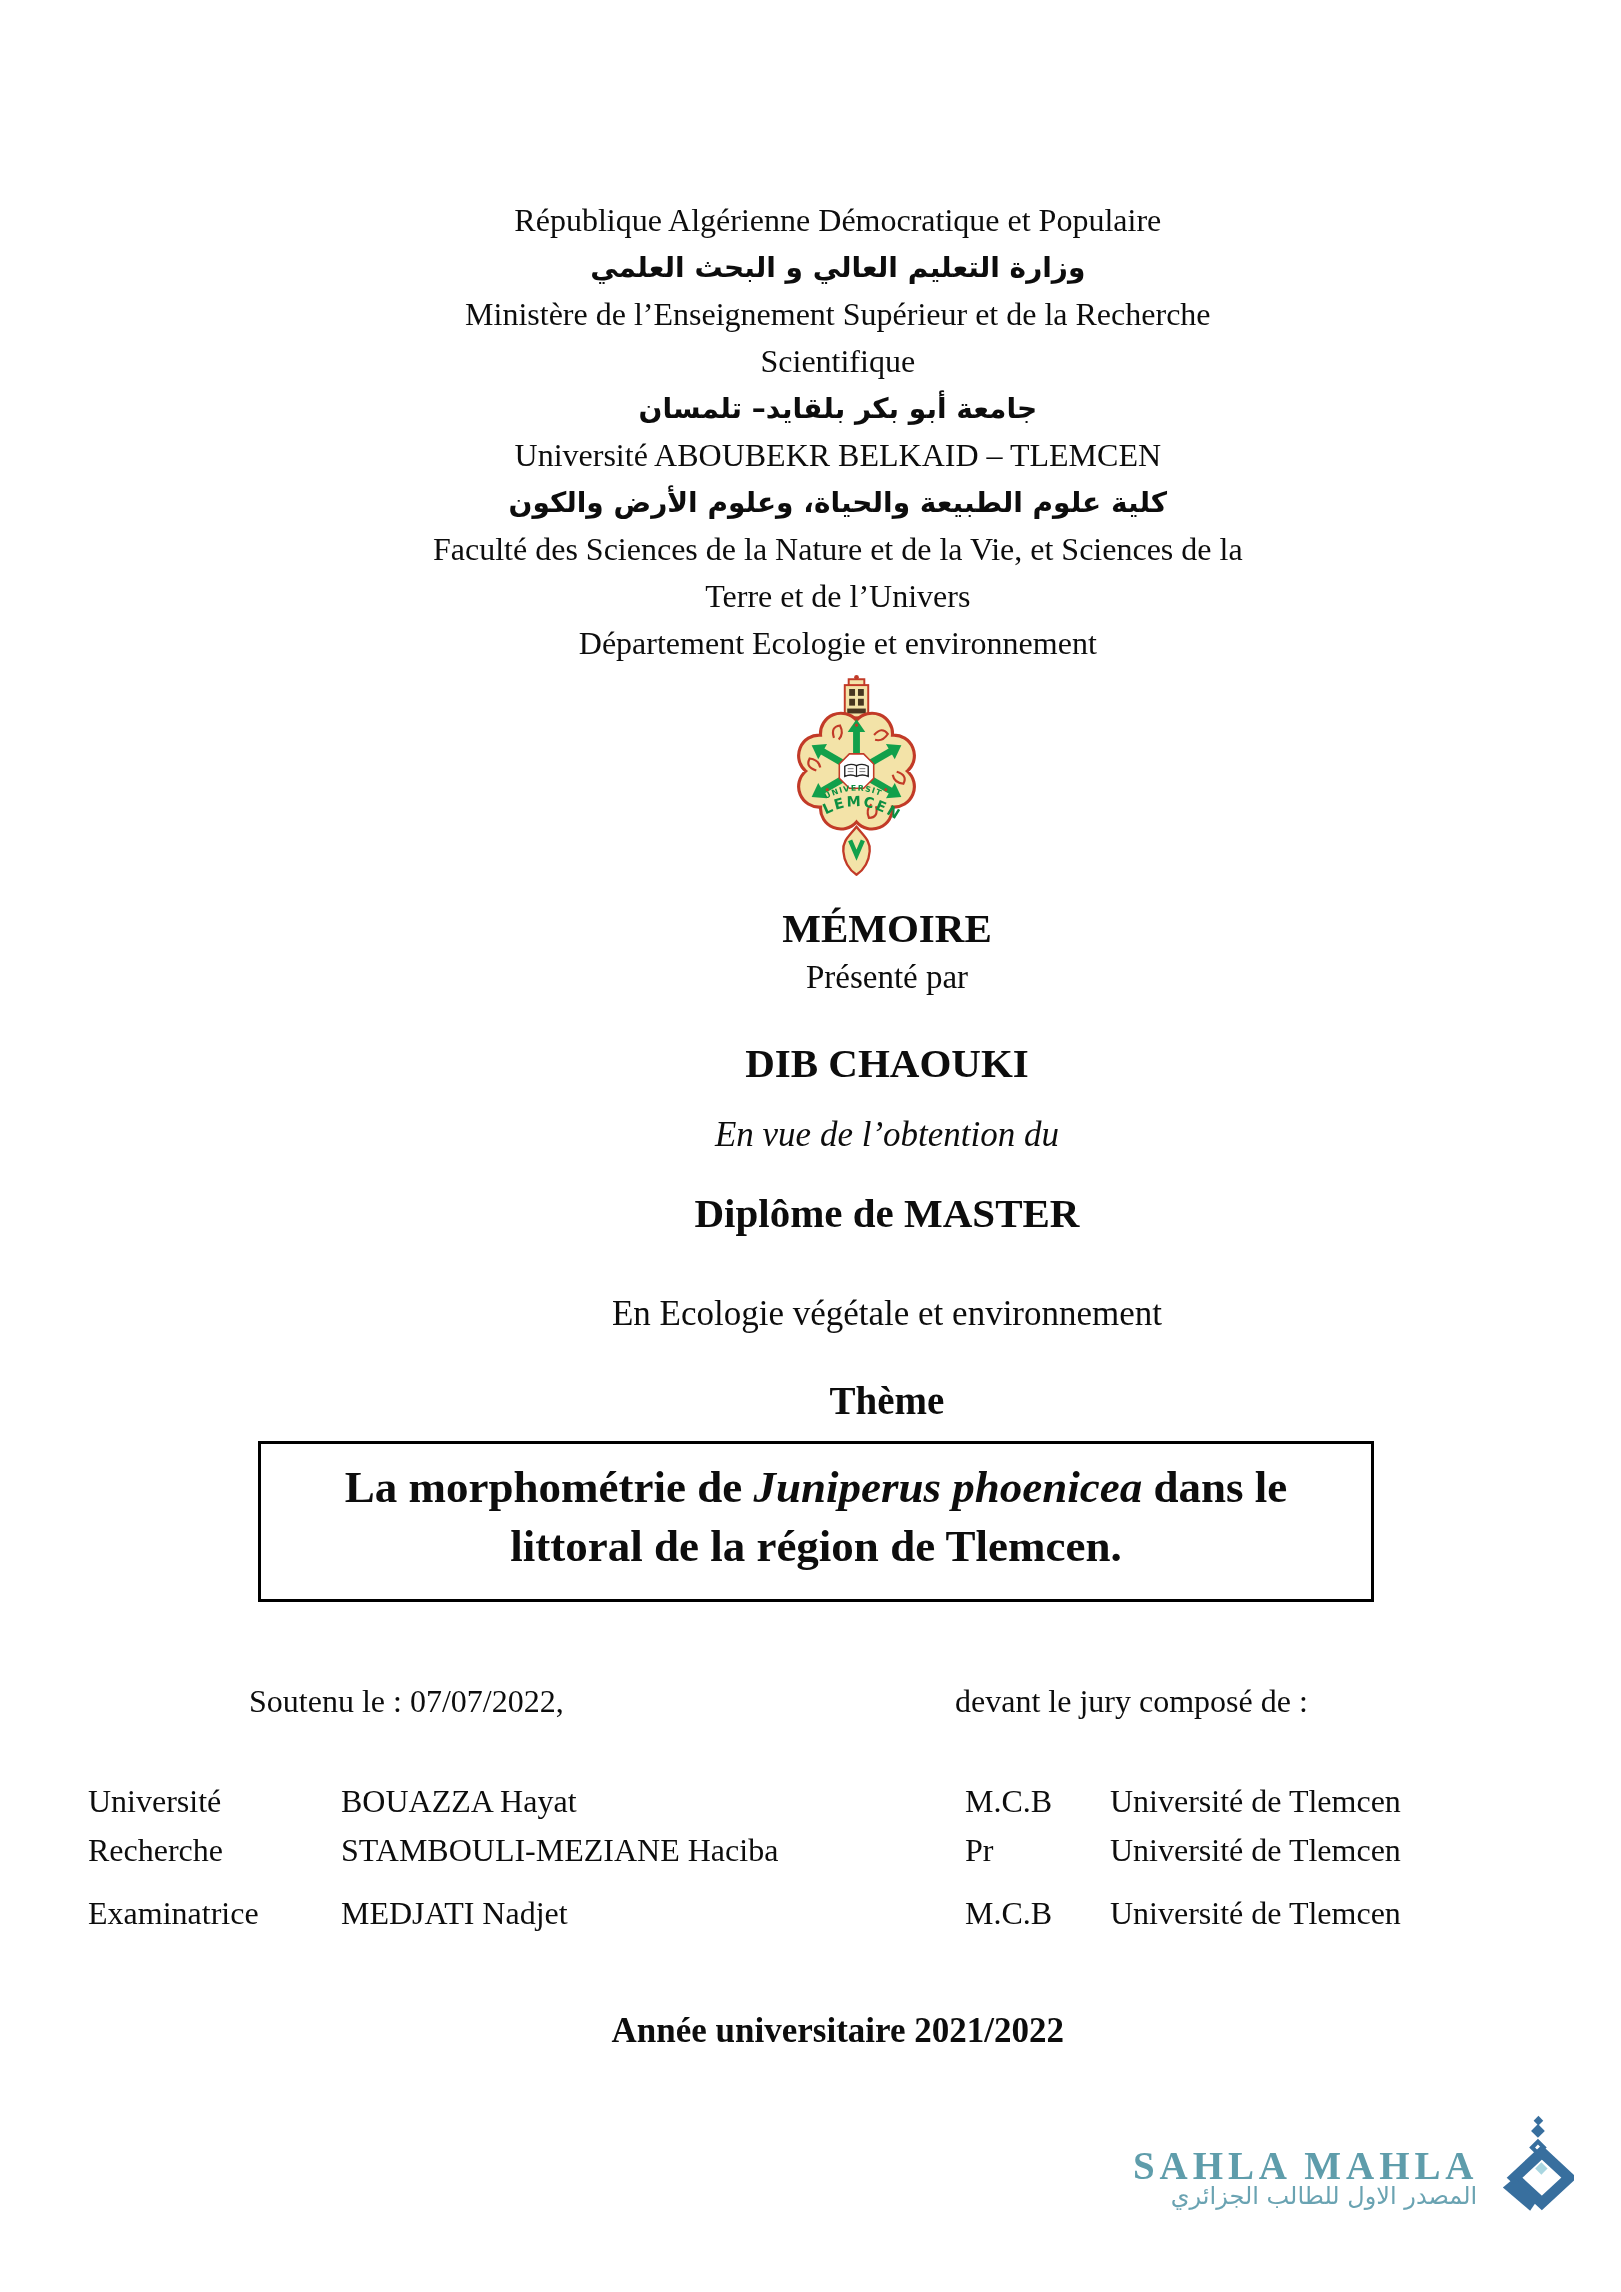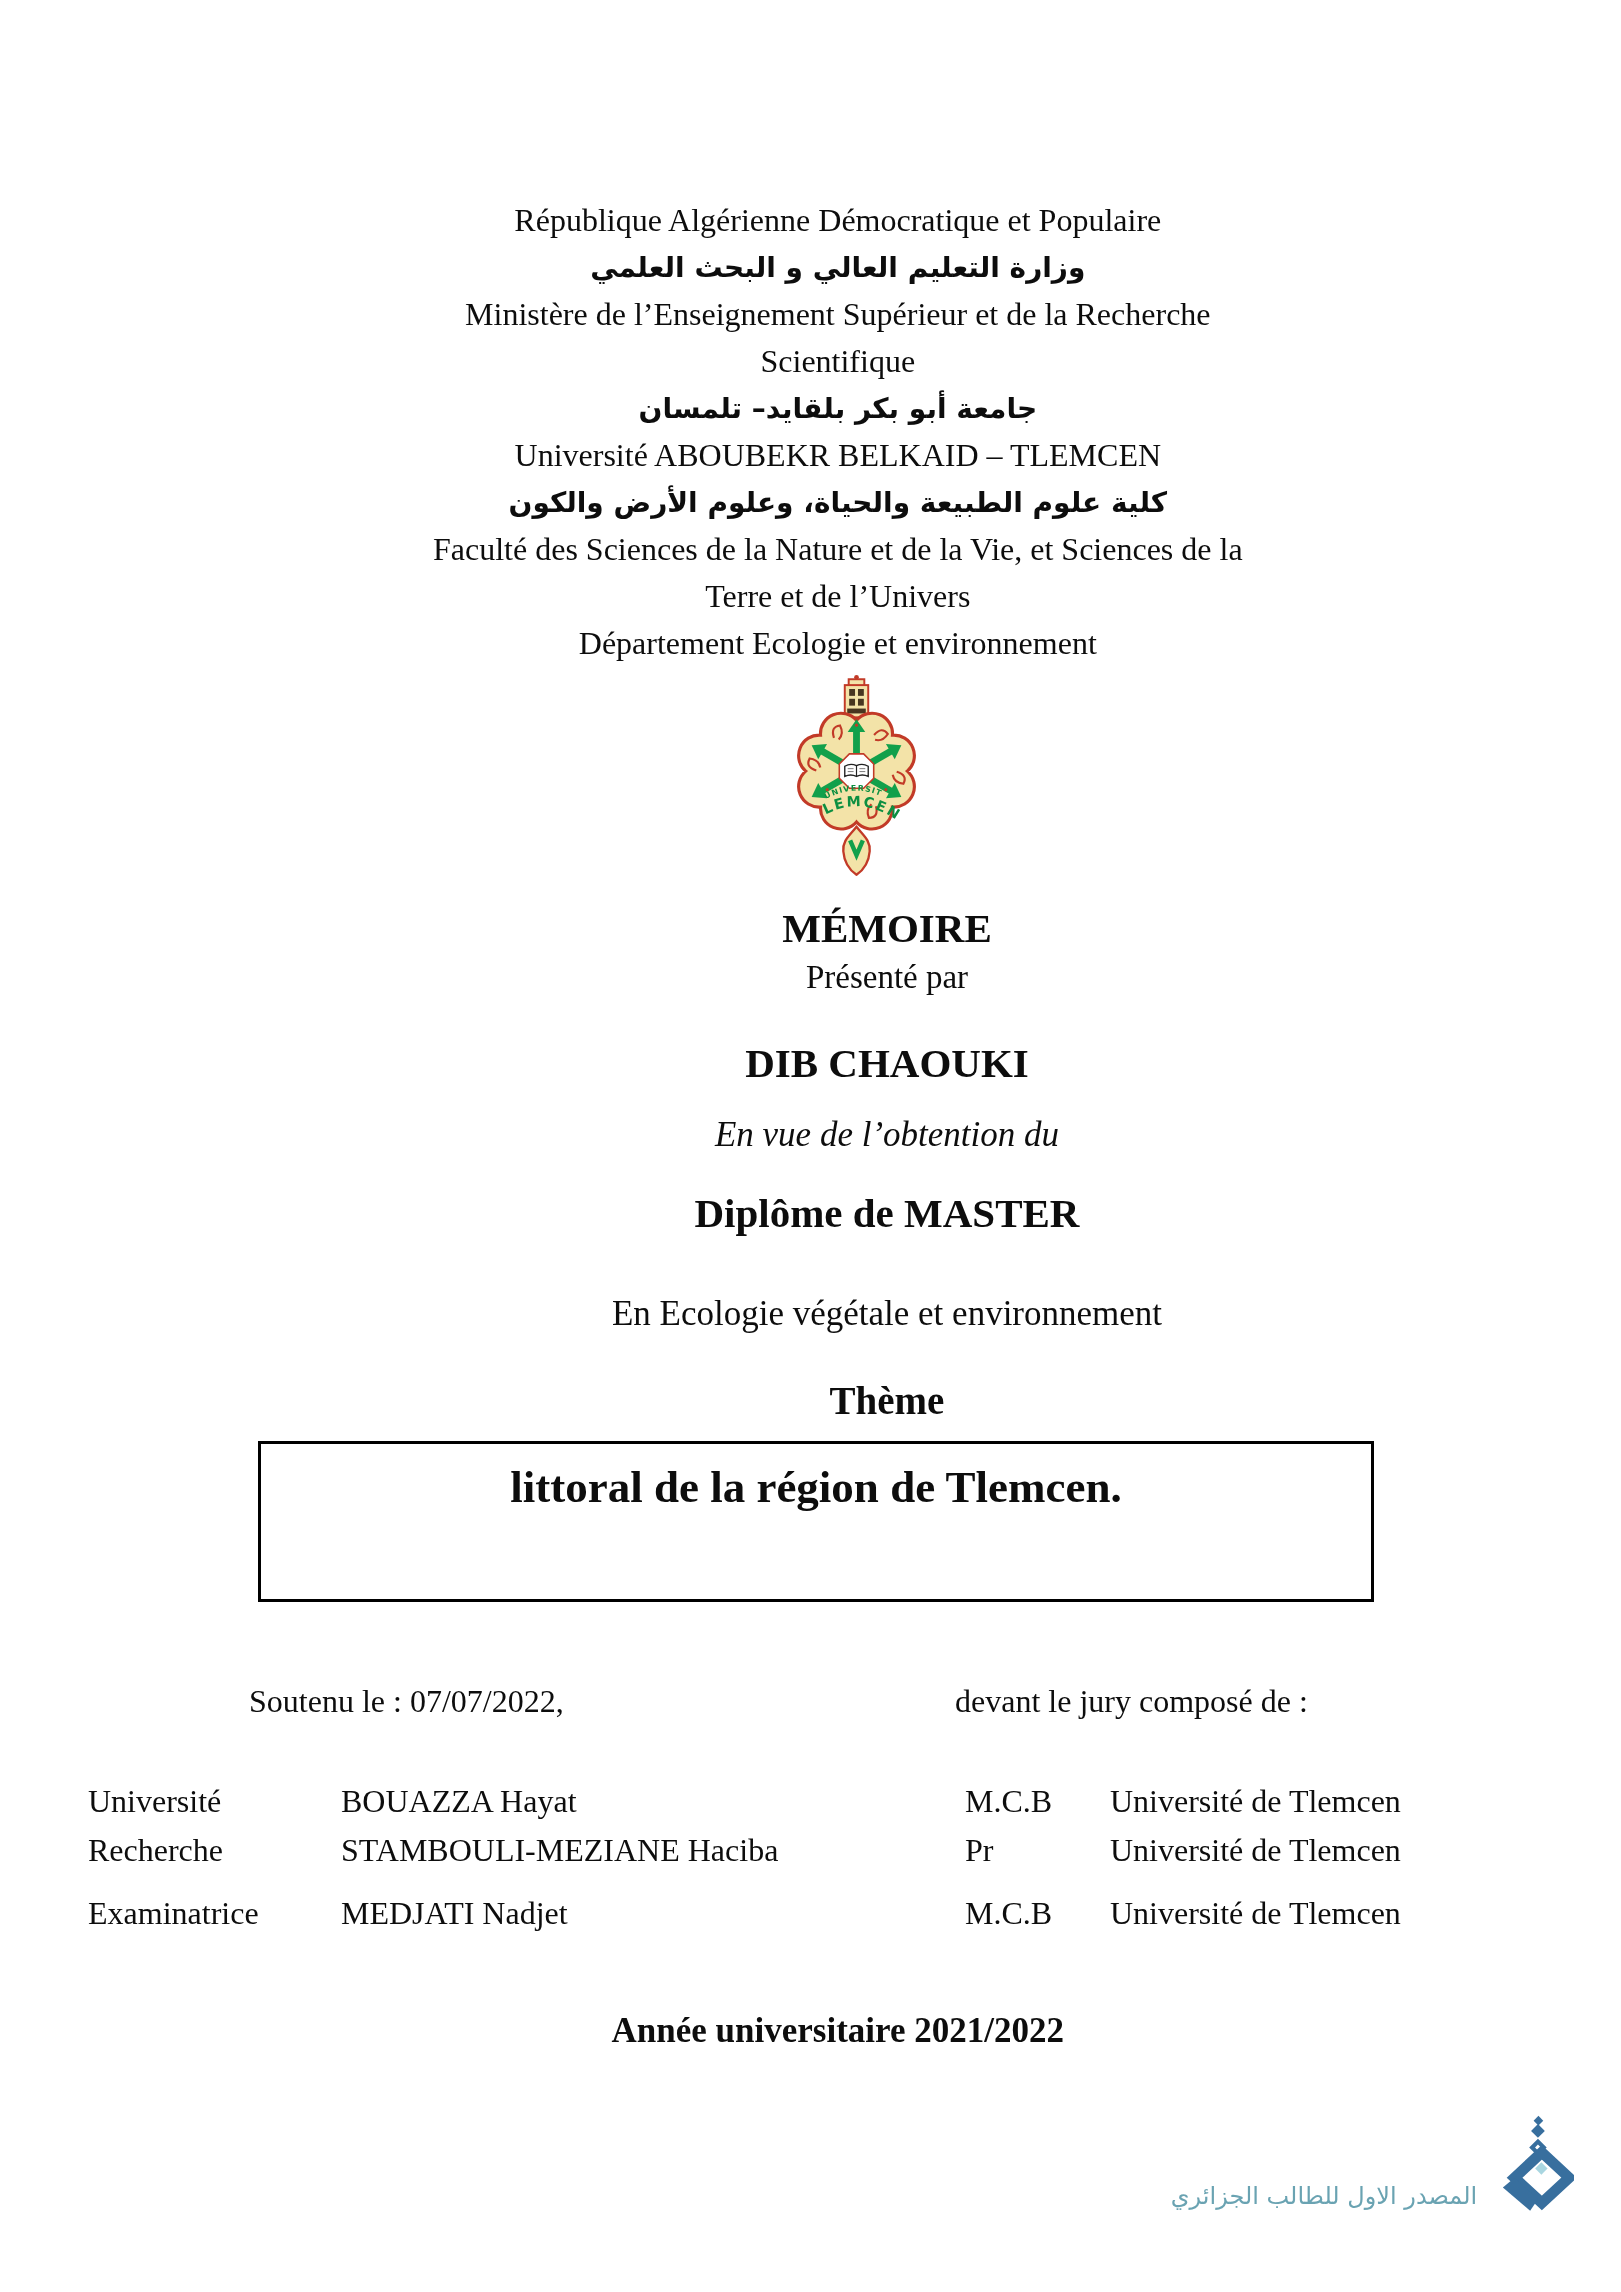--- a/index.html
+++ b/index.html
@@ -140,20 +140,21 @@
 
   <div class="abs center mid l-memoire">MÉMOIRE</div>
   <div class="abs center mid l-presente">Présenté par</div>
   <div class="abs center mid l-author">DIB CHAOUKI</div>
   <div class="abs center mid l-envue">En vue de l’obtention du</div>
   <div class="abs center mid l-diplome">Diplôme de MASTER</div>
   <div class="abs center mid l-specialite">En Ecologie végétale et environnement</div>
   <div class="abs center mid l-theme">Thème</div>
 
   <div class="abs title-box">
+    <div><span>La morphométrie de </span><span class="species">Juniperus phoenicea</span><span> dans le</span></div>
     <div>littoral de la région de Tlemcen.</div>
   </div>
 
   <div class="abs defense">
     <span class="date">Soutenu le : 07/07/2022,</span>
     <span class="intro">devant le jury composé de :</span>
   </div>
 
   <div>
     <div class="abs jury-row row1">
@@ -171,20 +172,21 @@
     <div class="abs jury-row row3">
       <span class="c1">Examinatrice</span>
       <span class="c2">MEDJATI Nadjet</span>
       <span class="c3">M.C.B</span>
       <span class="c4">Université de Tlemcen</span>
     </div>
   </div>
 
   <div class="abs center year">Année universitaire 2021/2022</div>
 
+  <div class="abs brand-name">SAHLA MAHLA</div>
   <div class="abs brand-tagline" dir="rtl">المصدر الاول للطالب الجزائري</div>
   <svg class="abs emblem" viewBox="0 0 78 104">
     <g fill="#386f9e">
       <rect x="38" y="2" width="7" height="7" transform="rotate(45 41.5 5.5)"></rect>
       <rect x="36" y="11" width="10" height="10" transform="rotate(45 41 16)"></rect>
       <path d="M41 24 L50 33 L41 42 L32 33 Z M41 30 L44 33 L41 36 L38 33 Z" fill-rule="evenodd"></path>
     </g>
     <path d="M45 38 L73 64 L45 90 L17 64 Z" fill="none" stroke="#386f9e" stroke-width="11"></path>
     <path d="M17 64 L41 86 L33 98 L5 74 Z" fill="#386f9e"></path>
     <rect x="40" y="50" width="9" height="9" transform="rotate(45 44.5 54.5)" fill="#a9d6e0"></rect>

